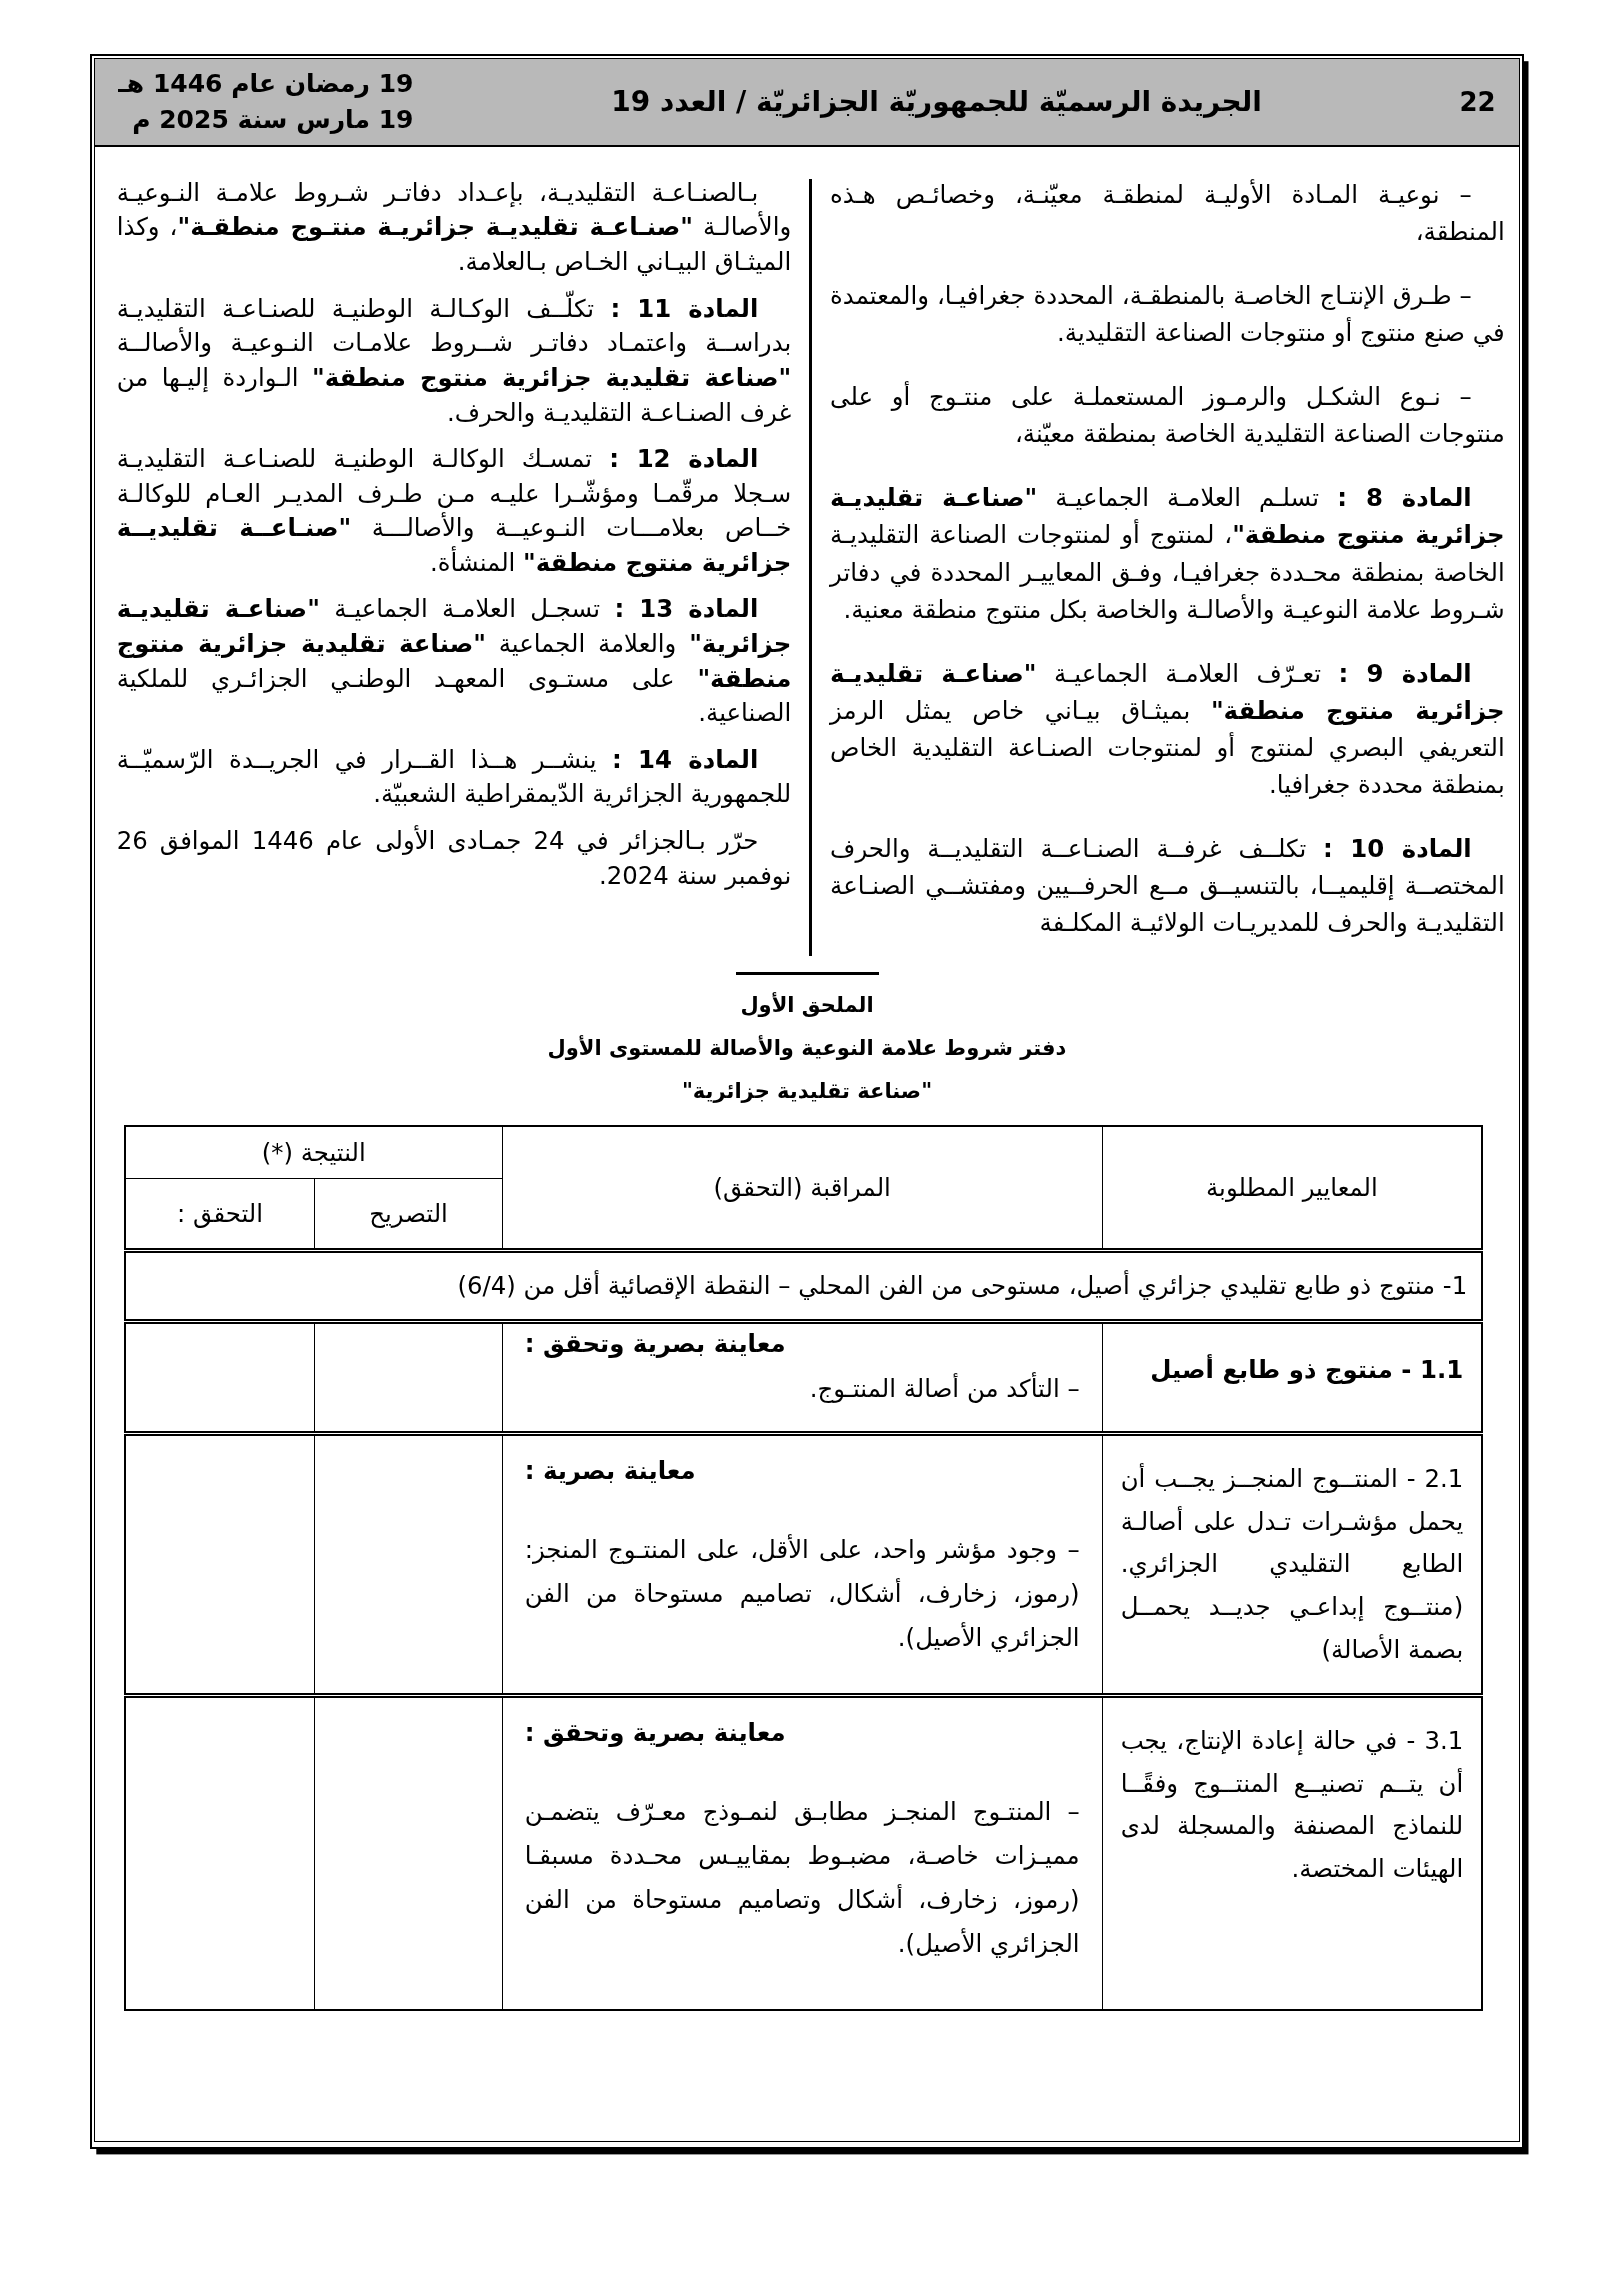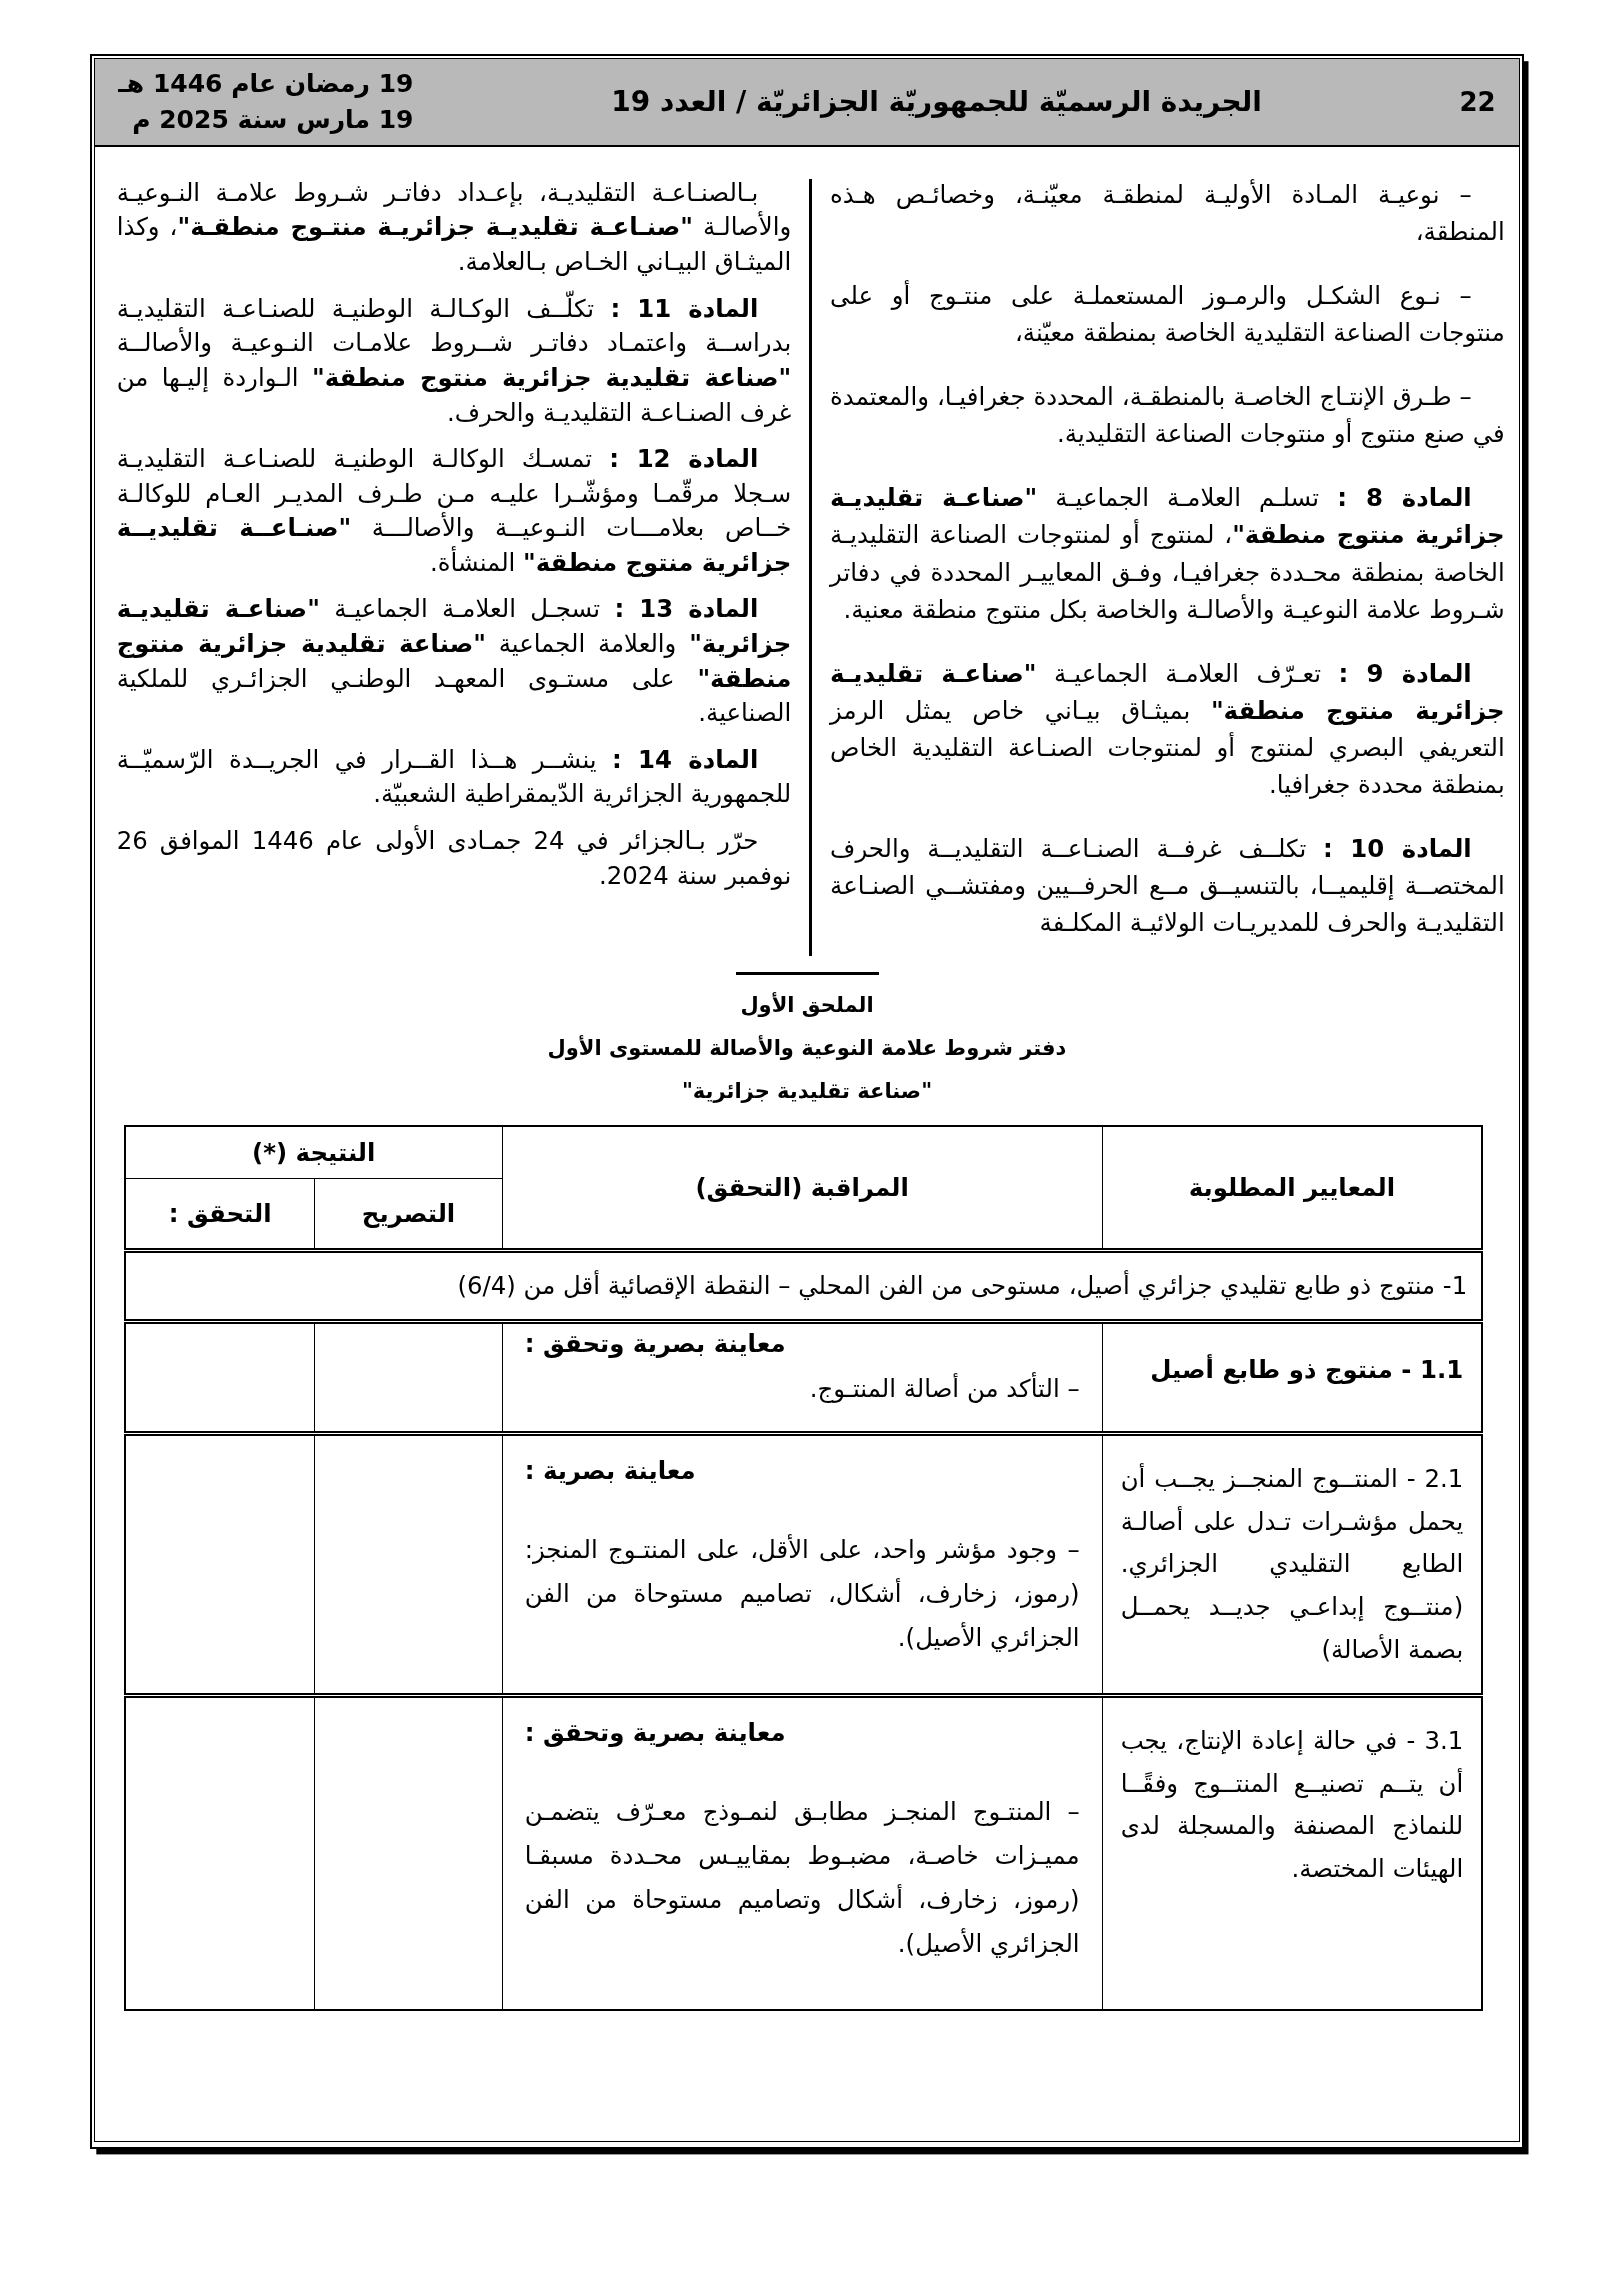--- a/index.html
+++ b/index.html
@@ -71,21 +71,21 @@
     margin: 23.5px 36px 18px 29px;
     border-collapse: collapse;
     border: 2.7px solid #000;
     table-layout: fixed;
   }
   table.spec th, table.spec td {
     border: 1.8px solid #000;
     font-size: 24.4px;
     box-sizing: border-box;
   }
-  table.spec th { font-weight: bold; text-align: center; vertical-align: middle; }
+  table.spec th { font-weight: normal; text-align: center; vertical-align: middle; }
   tr.hrow1 th { height: 52px; }
   tr.hrow2 th { height: 72px; }
   tr.band td {
     height: 71px; font-weight: normal;
     text-align: right; padding: 0 14px;
     vertical-align: middle;
     border-top: 5.4px double #000;
   }
   tr.datarow td { border-top: 5.4px double #000; vertical-align: top; }
   tr.datarow .crit {
@@ -114,22 +114,22 @@
         <div class="mast-title">الجريدة الرسميّة للجمهوريّة الجزائريّة / العدد 19</div>
         <div class="mast-dates">
           <div>19 رمضان عام 1446 هـ</div>
           <div>19 مارس سنة 2025 م</div>
         </div>
       </div>
 
       <div class="columns">
         <div class="col col-right">
           <p><span>– نوعيـة المـادة الأوليـة لمنطقـة معيّنـة، وخصائـص هـذه المنطقة،</span></p>
+          <p><span>– طـرق الإنتـاج الخاصـة بالمنطقـة، المحددة جغرافيـا، والمعتمدة في صنع منتوج أو منتوجات الصناعة التقليدية.</span></p>
           <p><span>– نـوع الشكـل والرمـوز المستعملـة على منتـوج أو على منتوجات الصناعة التقليدية الخاصة بمنطقة معيّنة،</span></p>
-          <p><span>– طـرق الإنتـاج الخاصـة بالمنطقـة، المحددة جغرافيـا، والمعتمدة في صنع منتوج أو منتوجات الصناعة التقليدية.</span></p>
           <p><span class="b">المادة 8 :</span><span> تسلـم العلامـة الجماعيـة </span><span class="b">"صناعـة تقليديـة جزائرية منتوج منطقة"</span><span>، لمنتوج أو لمنتوجات الصناعة التقليديـة الخاصة بمنطقة محـددة جغرافيـا، وفـق المعاييـر المحددة في دفاتر شـروط علامة النوعيـة والأصالـة والخاصة بكل منتوج منطقة معنية.</span></p>
           <p><span class="b">المادة 9 :</span><span> تعـرّف العلامـة الجماعيـة </span><span class="b">"صناعـة تقليديـة جزائرية منتوج منطقة"</span><span> بميثـاق بيـاني خاص يمثل الرمز التعريفي البصري لمنتوج أو لمنتوجات الصنـاعة التقليدية الخاص بمنطقة محددة جغرافيا.</span></p>
           <p><span class="b">المادة 10 :</span><span> تكلــف غرفــة الصنـاعــة التقليديــة والحرف المختصــة إقليميــا، بالتنسيــق مــع الحرفــيين ومفتشــي الصنـاعة التقليديـة والحرف للمديريـات الولائيـة المكلـفة</span></p>
         </div>
 
         <div class="col-divider"></div>
 
         <div class="col col-left">
           <p><span>بـالصنـاعـة التقليديـة، بإعـداد دفاتـر شـروط علامـة النـوعيـة والأصالـة </span><span class="b">"صنـاعـة تقليديـة جزائريـة منتـوج منطقـة"</span><span>، وكذا الميثـاق البيـاني الخـاص بـالعلامة.</span></p>
           <p><span class="b">المادة 11 :</span><span> تكلّــف الوكـالـة الوطنيـة للصنـاعـة التقليديـة بدراســة واعتمـاد دفاتـر شــروط علامـات النـوعيـة والأصالــة </span><span class="b">"صناعة تقليدية جزائرية منتوج منطقة"</span><span> الـواردة إليـها من غرف الصنـاعـة التقليديـة والحرف.</span></p>

